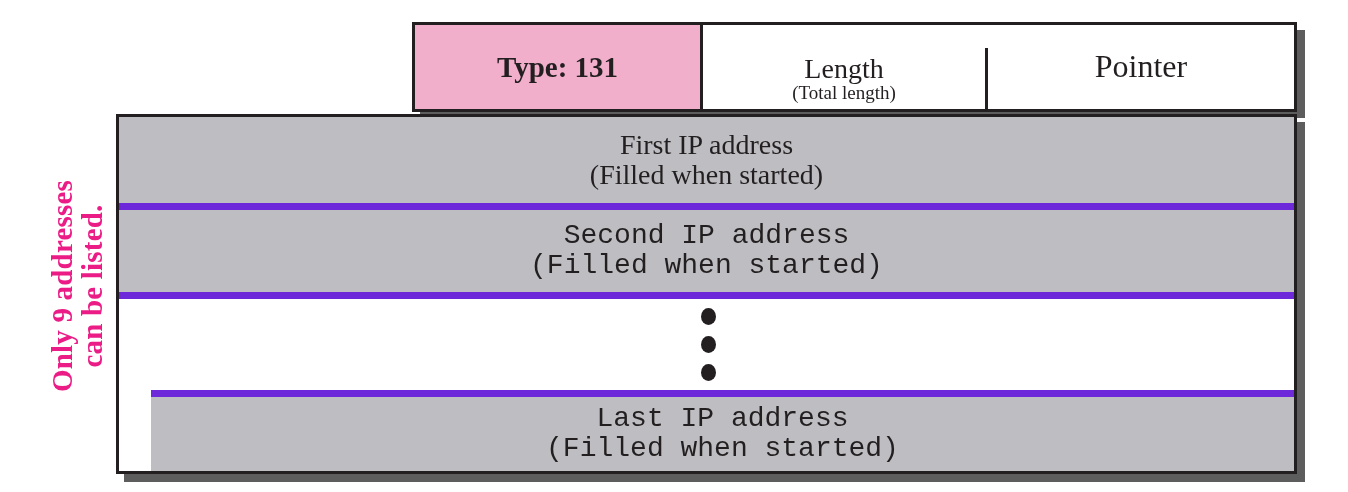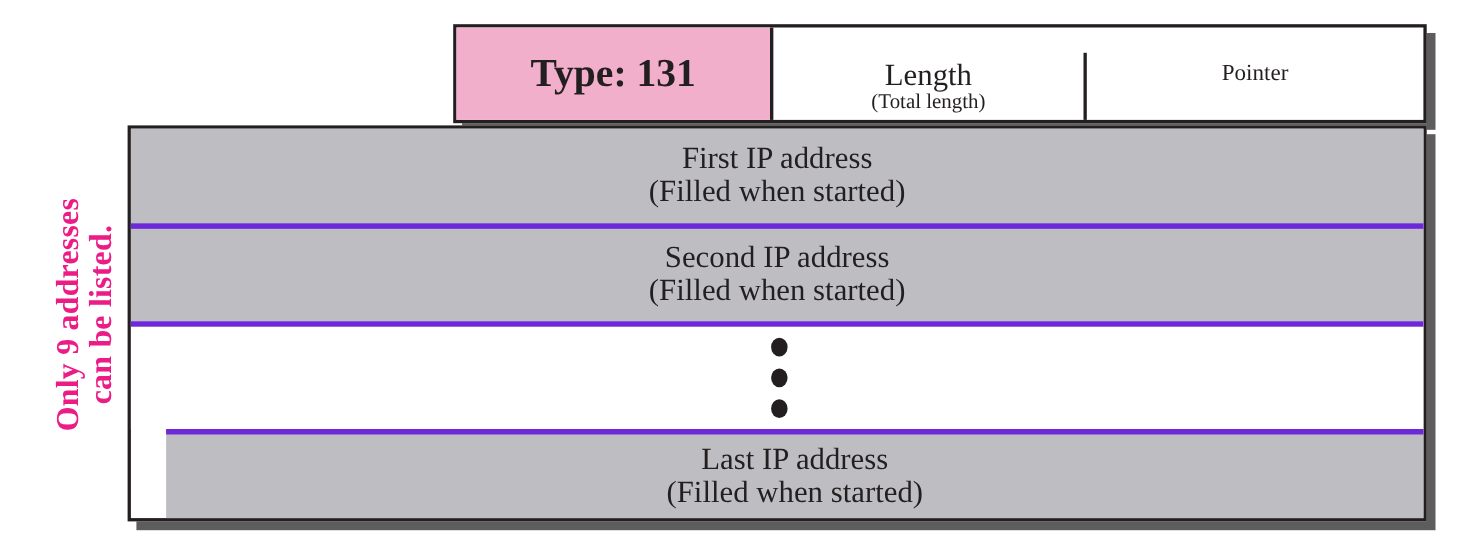--- a/index.html
+++ b/index.html
@@ -85,31 +85,31 @@
     justify-content: center;
     text-align: center;
     color: #231f20;
     line-height: 1.04;
   }
   .cell-type {
     width: 288px;
     background: #f2afcb;
     border-right: 3px solid #231f20;
     font-weight: bold;
-    font-size: 36px;
+    font-size: 29px;
   }
   .cell-length {
     width: 285px;
     border-right: 3px solid #231f20;
     font-size: 28px;
     margin-top: 23px;
   }
   .cell-pointer {
     flex: 1 1 auto;
-    font-size: 21px;
+    font-size: 32px;
   }
   .cell .l1, .cell .l2 { display: block; }
   .cell-length .l2 { font-size: 19px; }
 
   
   .body-block {
     position: absolute;
     left: 116px;
     top: 114px;
     width: 1181px;
@@ -127,21 +127,21 @@
     align-items: center;
     justify-content: center;
     text-align: center;
     color: #231f20;
     font-size: 28px;
     line-height: 1.06;
     position: relative;
   }
   .row.gray  { background: #bebec2; }
   .row.white { background: #ffffff; }
-  .row + .row { border-top: 5px solid #6d28d9; }
+  .row + .row { border-top: 7px solid #6d28d9; font-family: Liberation Mono, monospace; }
 
   .row-first  { height: 86px; }
   .row-second { height: 89px; }
   .row-dots   { height: 98px; }
   .row-last   { flex: 1 1 auto; margin-left: 32px; }
 
   .dots {
     display: flex;
     flex-direction: column;
     align-items: center;

